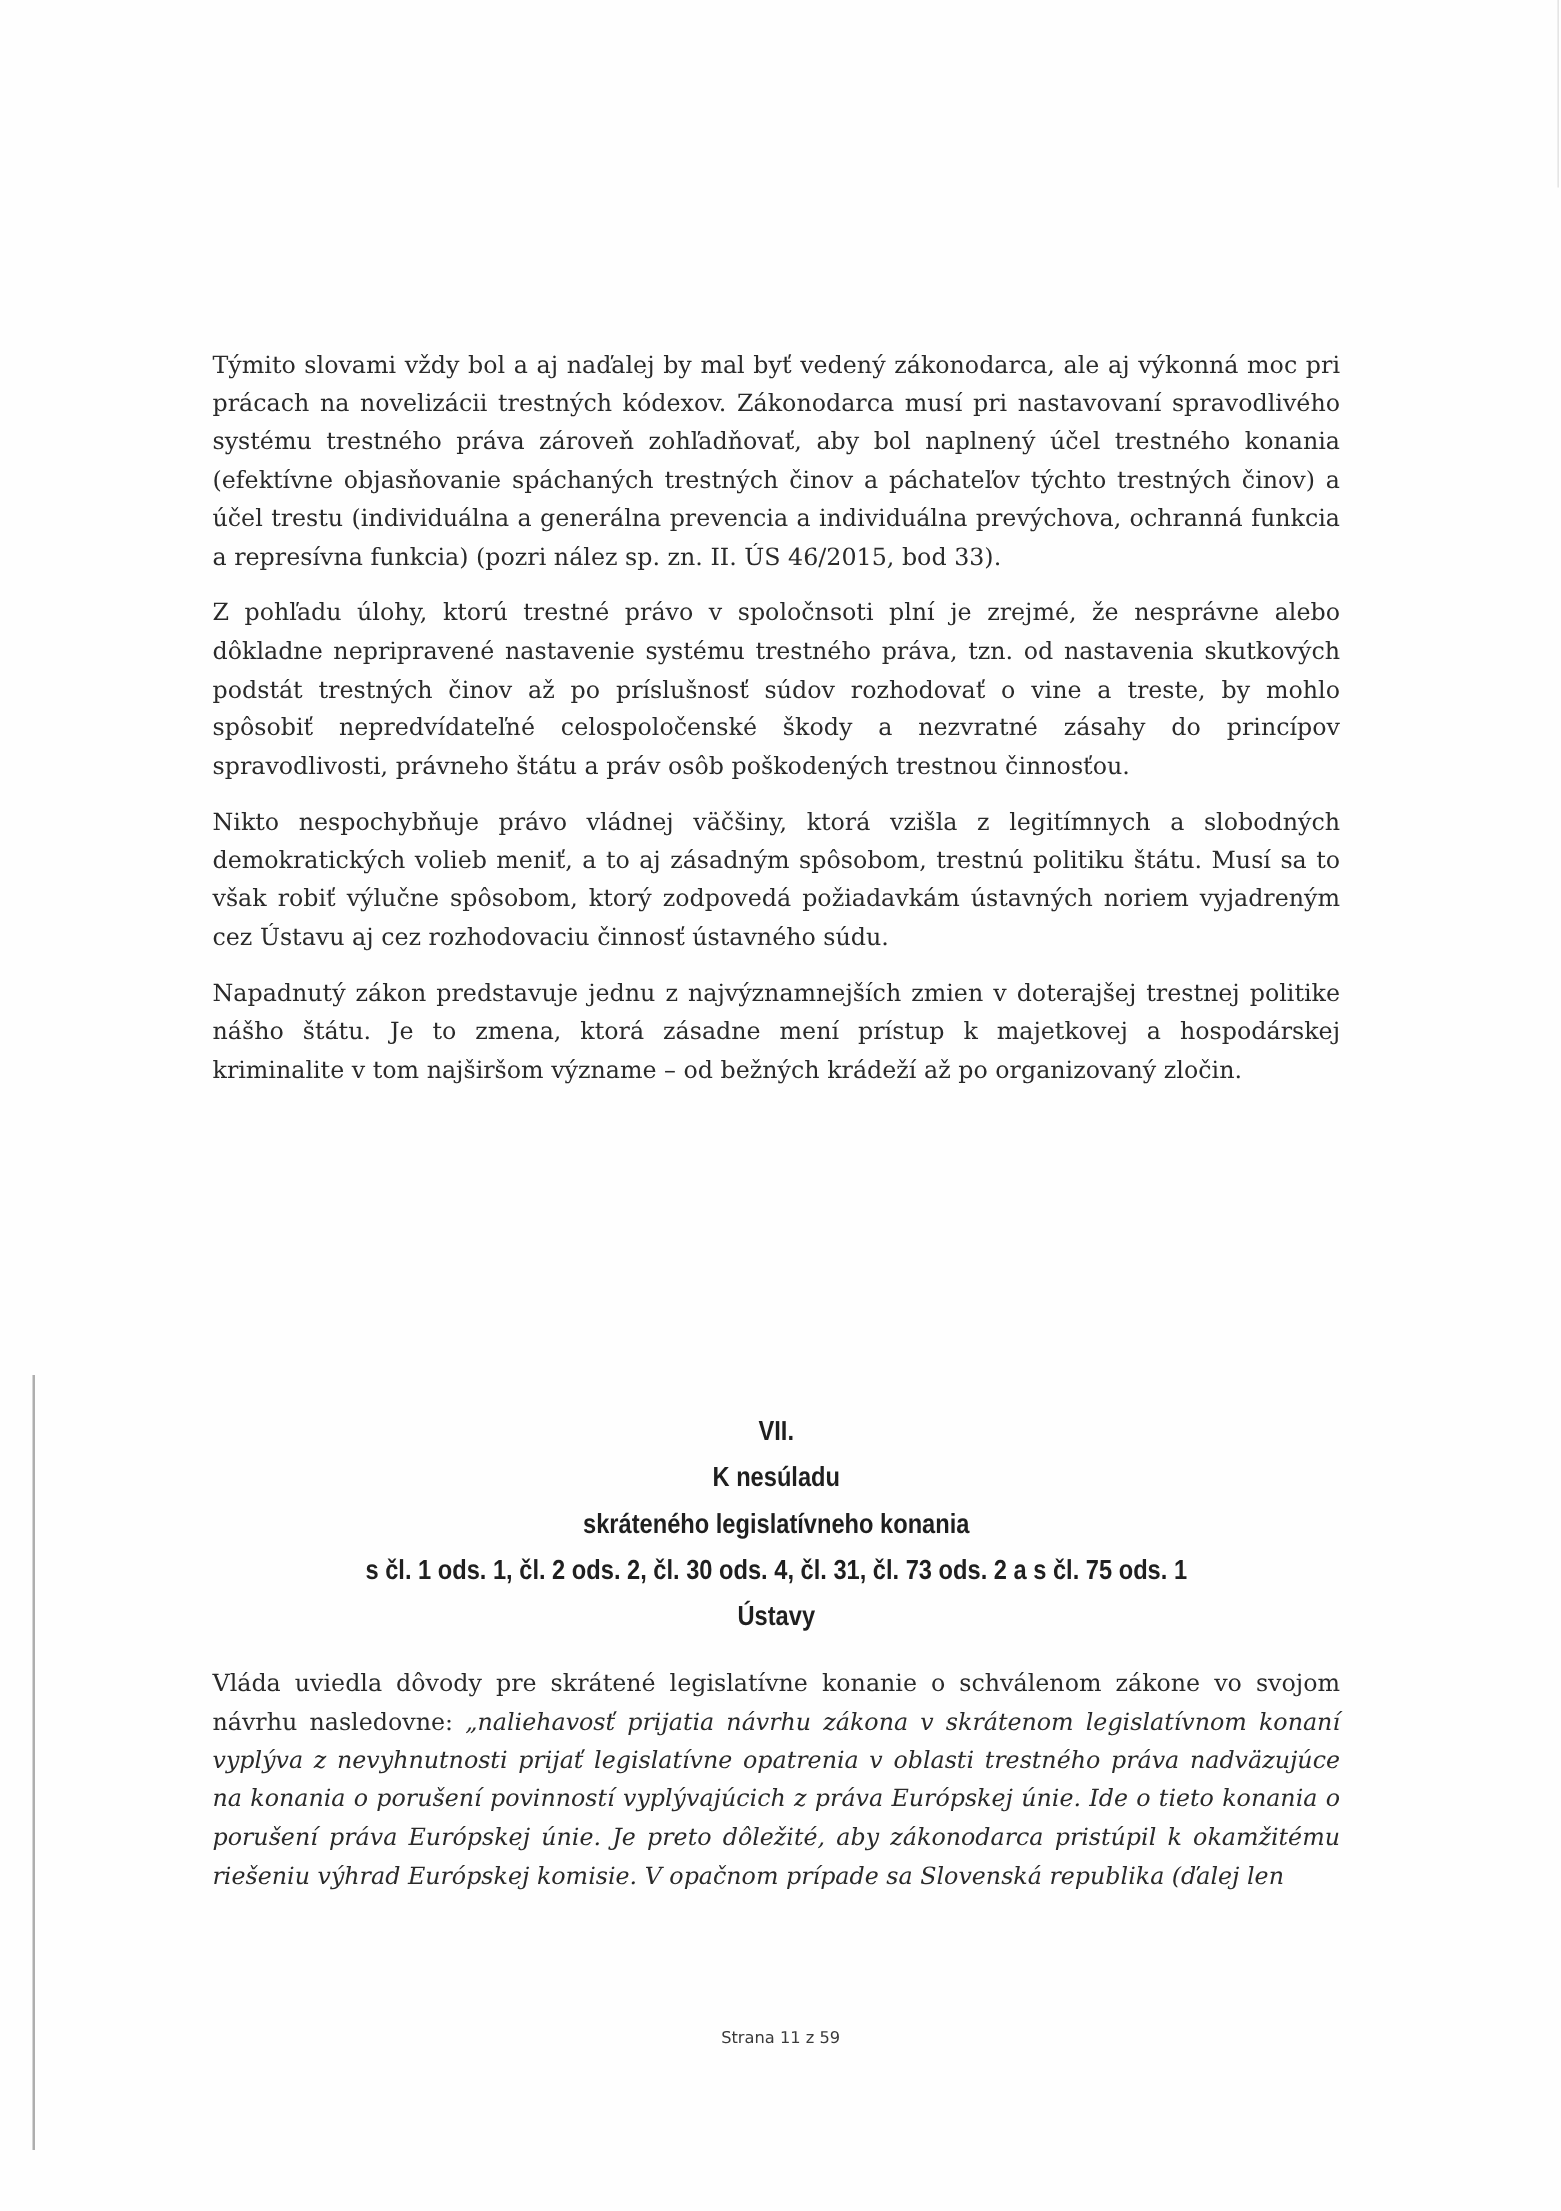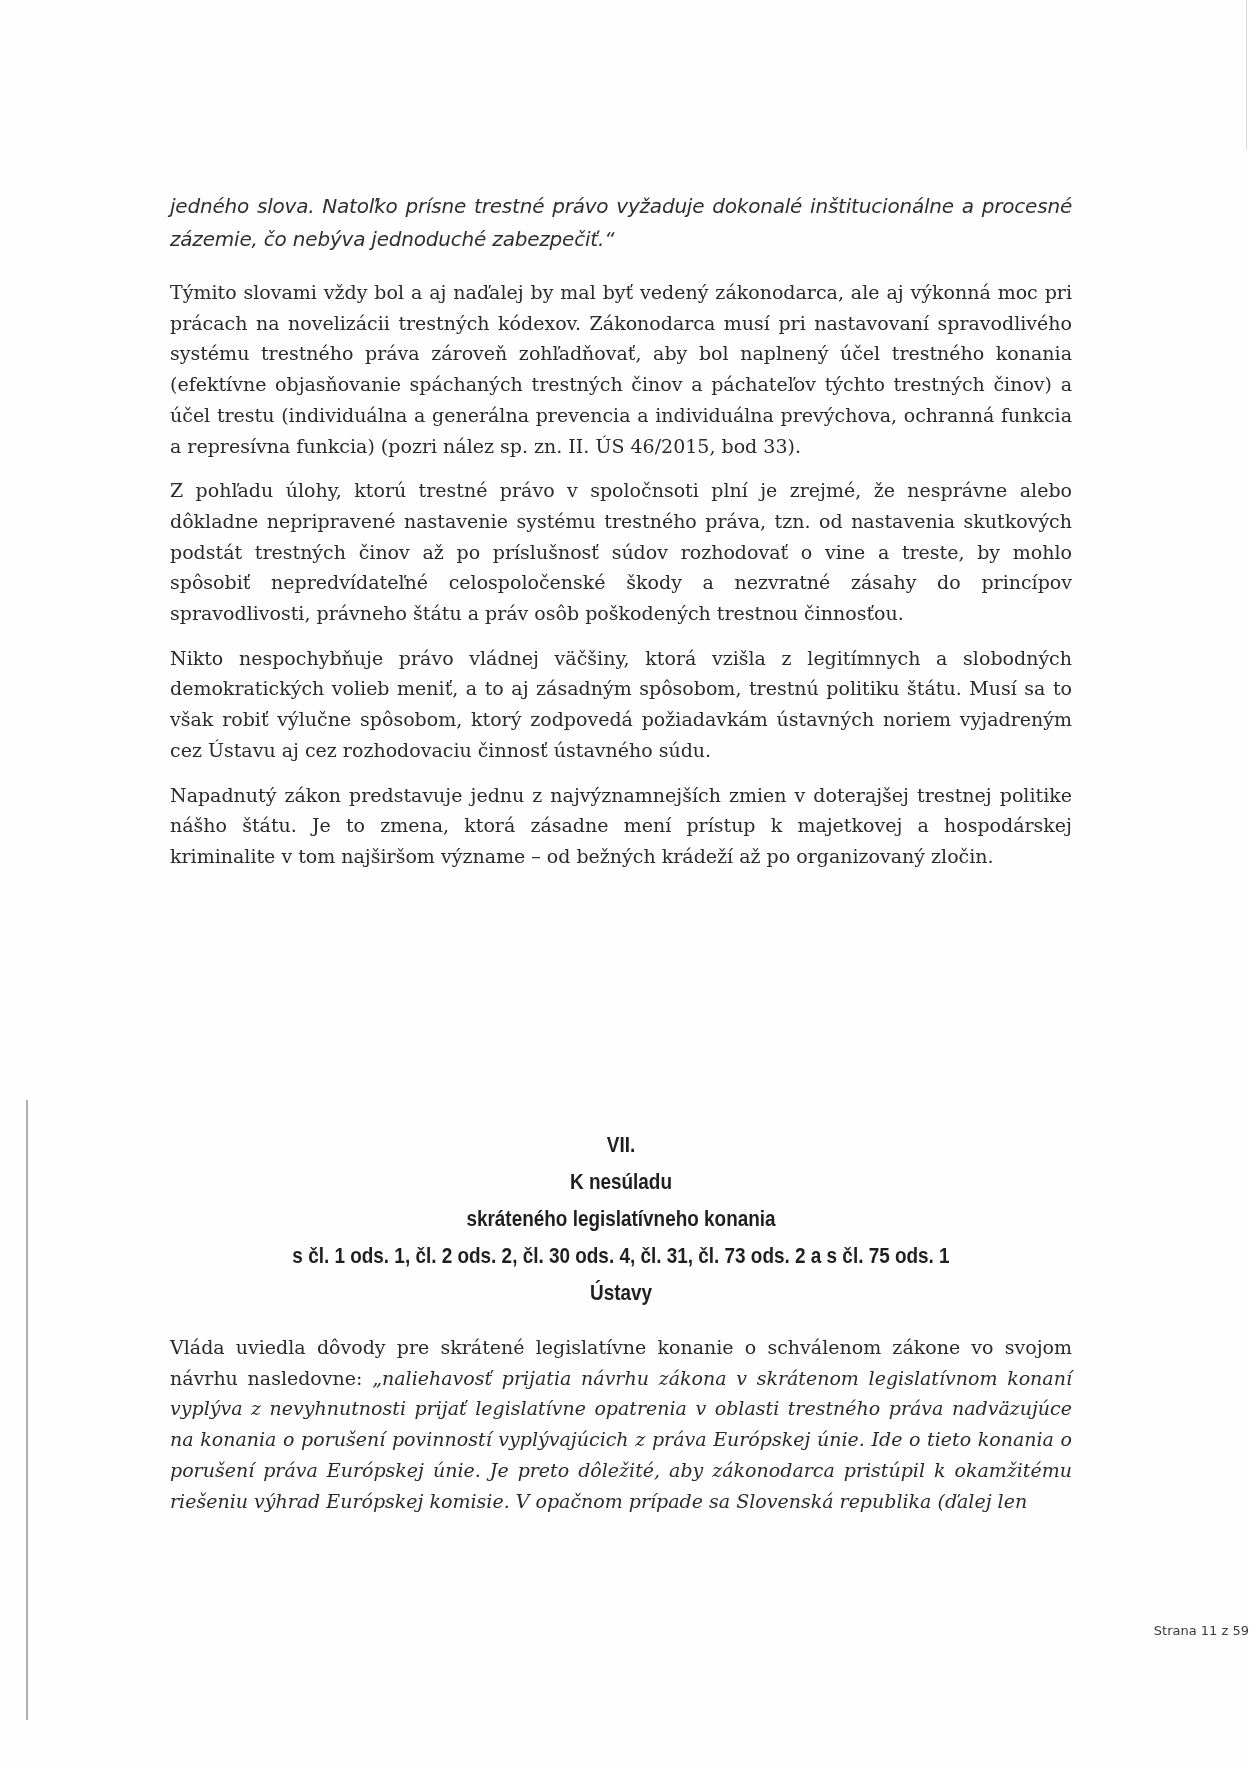--- a/index.html
+++ b/index.html
@@ -85,36 +85,33 @@
       top: 1332px;
     }
     .section2 .ital {
       font-style: italic;
     }
     .footer {
       position: absolute;
       left: 0;
       width: 1249px;
       top: 1623px;
-      text-align: right;
+      text-align: center;
       font-family: "DejaVu Sans", "Liberation Sans", sans-serif;
       font-size: 13px;
       color: #3a3a3a;
     }
   </style>
 </head>
 <body>
 
 <div class="page">
   <div class="scan-edge-left"></div>
   <div class="scan-edge-right"></div>
 
-  <div class="text-block quote-top">
-    <p>jedného slova. Natoľko prísne trestné právo vyžaduje dokonalé inštitucionálne a procesné zázemie, čo nebýva jednoduché zabezpečiť.“</p>
-  </div>
 
   <div class="text-block body-section">
     <p class="para">Týmito slovami vždy bol a aj naďalej by mal byť vedený zákonodarca, ale aj výkonná moc pri prácach na novelizácii trestných kódexov. Zákonodarca musí pri nastavovaní spravodlivého systému trestného práva zároveň zohľadňovať, aby bol naplnený účel trestného konania (efektívne objasňovanie spáchaných trestných činov a páchateľov týchto trestných činov) a účel trestu (individuálna a generálna prevencia a individuálna prevýchova, ochranná funkcia a represívna funkcia) (pozri nález sp. zn. II. ÚS 46/2015, bod 33).</p>
     <p class="para">Z pohľadu úlohy, ktorú trestné právo v spoločnsoti plní je zrejmé, že nesprávne alebo dôkladne nepripravené nastavenie systému trestného práva, tzn. od nastavenia skutkových podstát trestných činov až po príslušnosť súdov rozhodovať o vine a treste, by mohlo spôsobiť nepredvídateľné celospoločenské škody a nezvratné zásahy do princípov spravodlivosti, právneho štátu a práv osôb poškodených trestnou činnosťou.</p>
     <p class="para">Nikto nespochybňuje právo vládnej väčšiny, ktorá vzišla z legitímnych a slobodných demokratických volieb meniť, a to aj zásadným spôsobom, trestnú politiku štátu. Musí sa to však robiť výlučne spôsobom, ktorý zodpovedá požiadavkám ústavných noriem vyjadreným cez Ústavu aj cez rozhodovaciu činnosť ústavného súdu.</p>
     <p class="para">Napadnutý zákon predstavuje jednu z najvýznamnejších zmien v doterajšej trestnej politike nášho štátu. Je to zmena, ktorá zásadne mení prístup k majetkovej a hospodárskej kriminalite v tom najširšom význame – od bežných krádeží až po organizovaný zločin.</p>
   </div>
 
   <div class="heading">
     <div>VII.</div>

